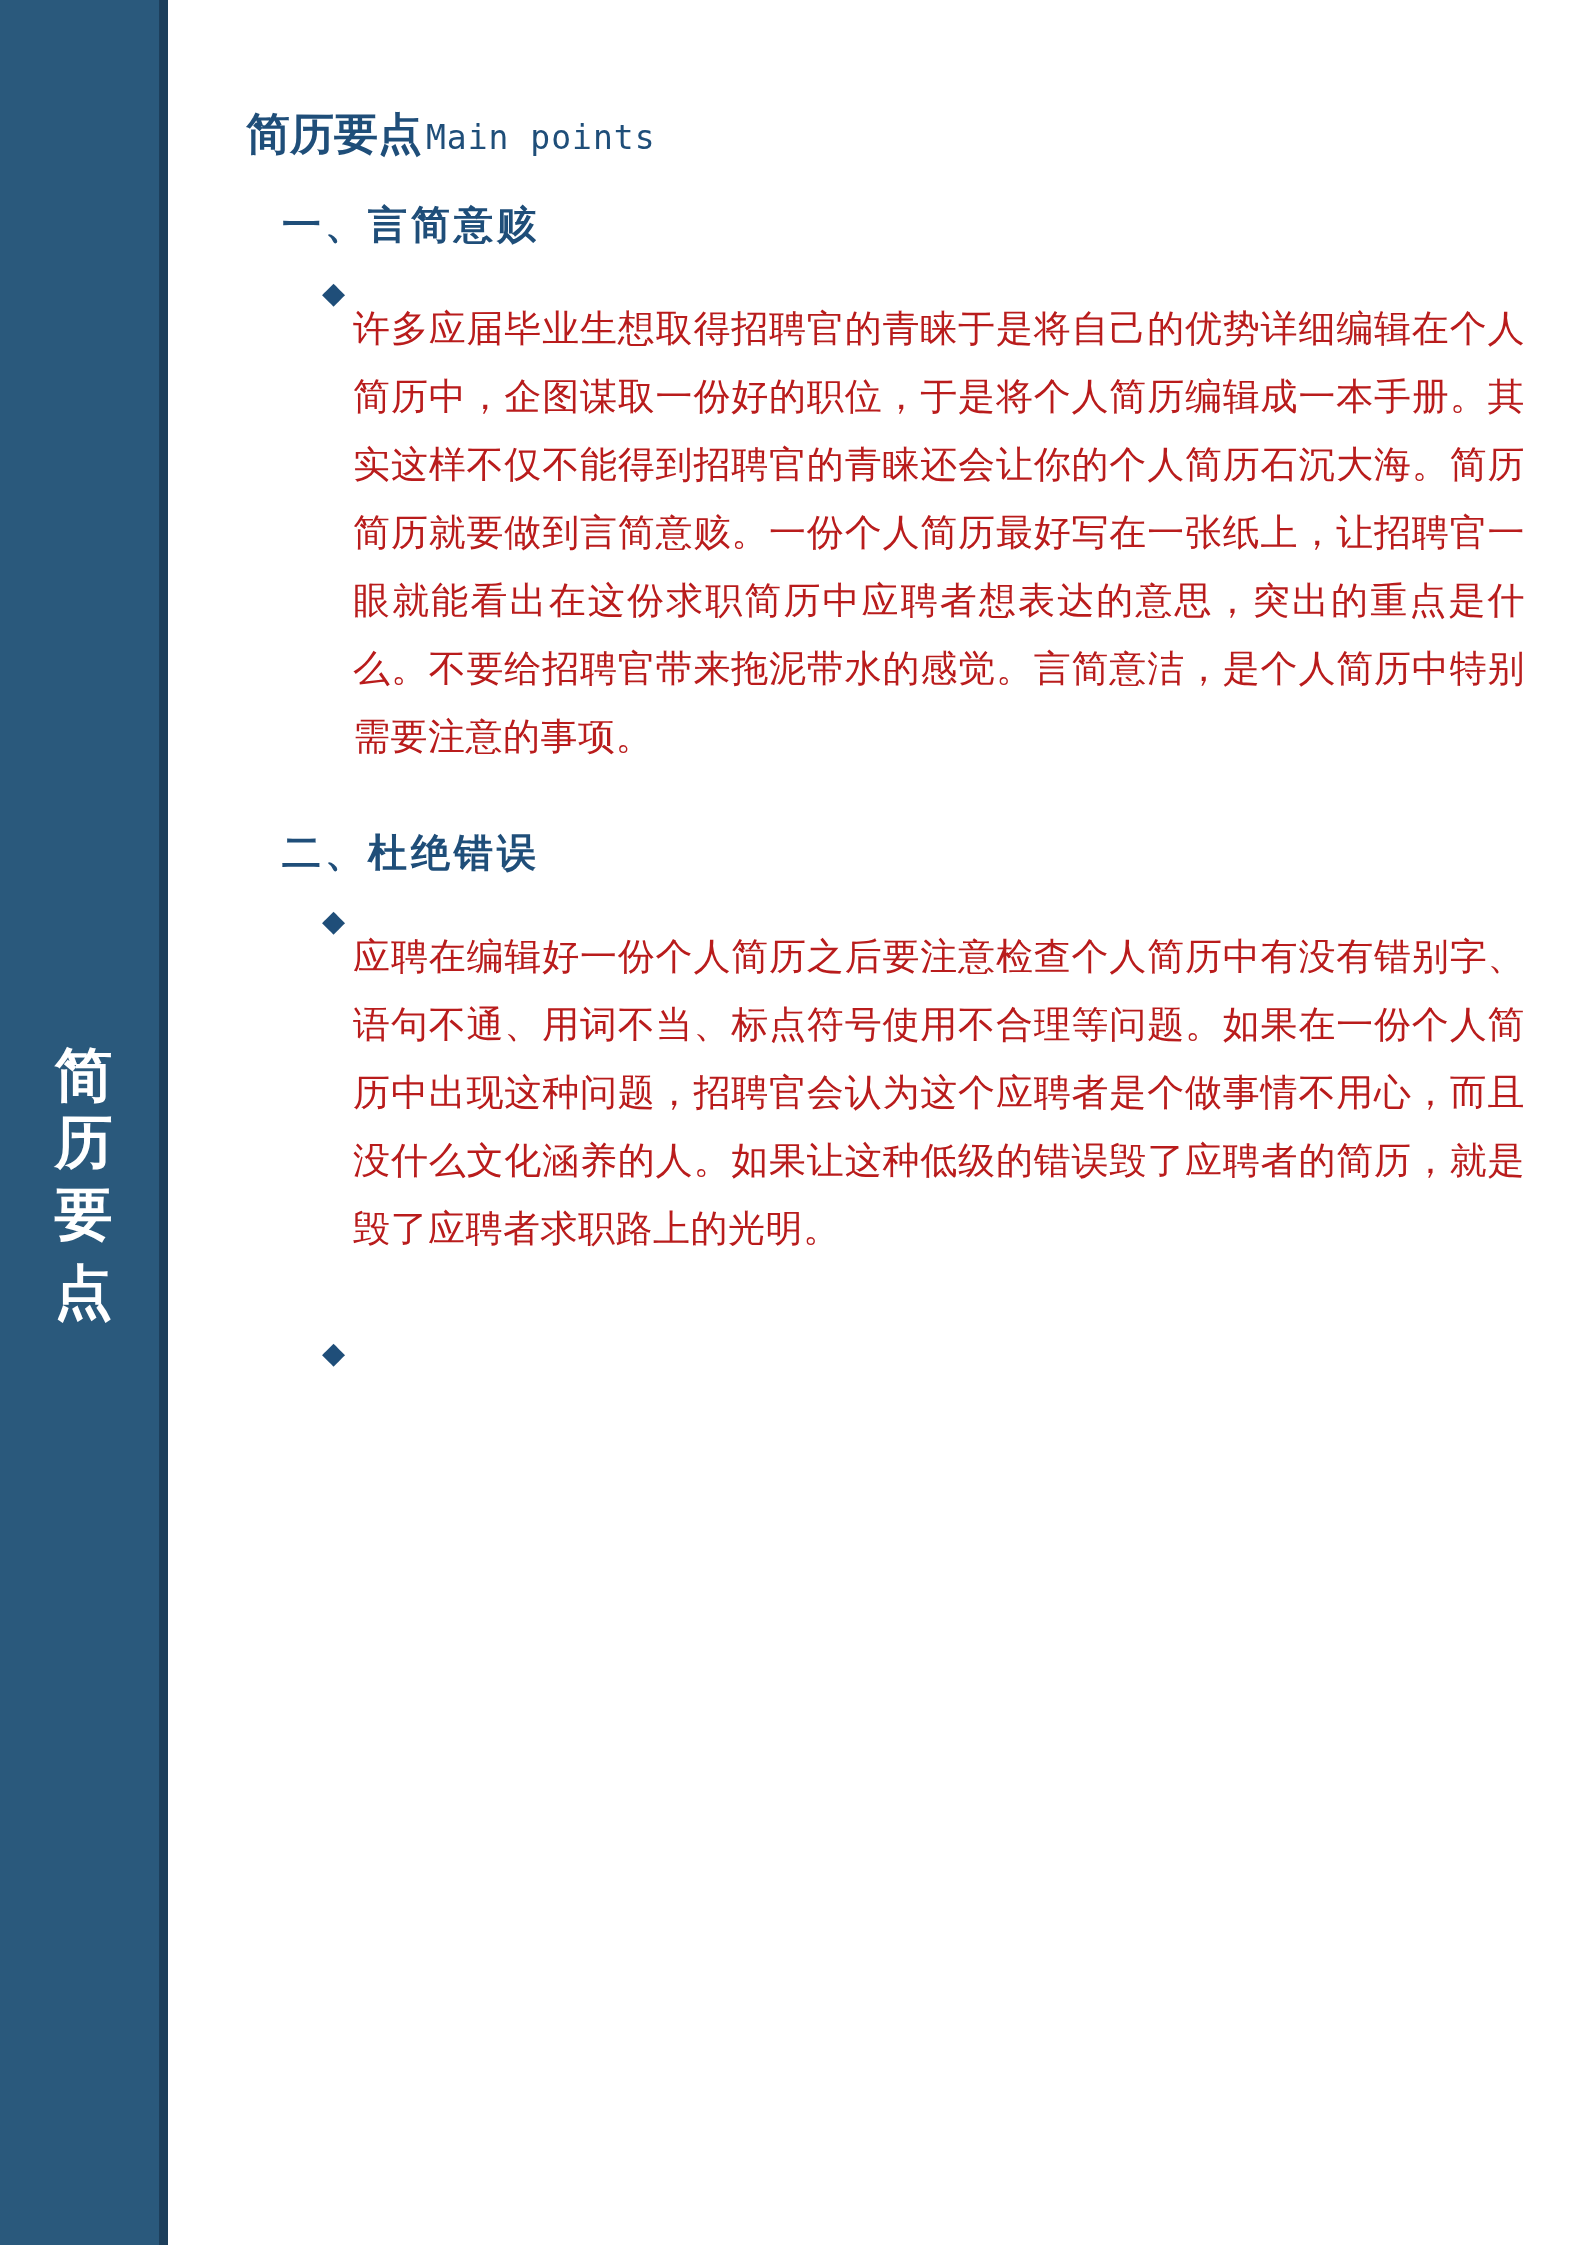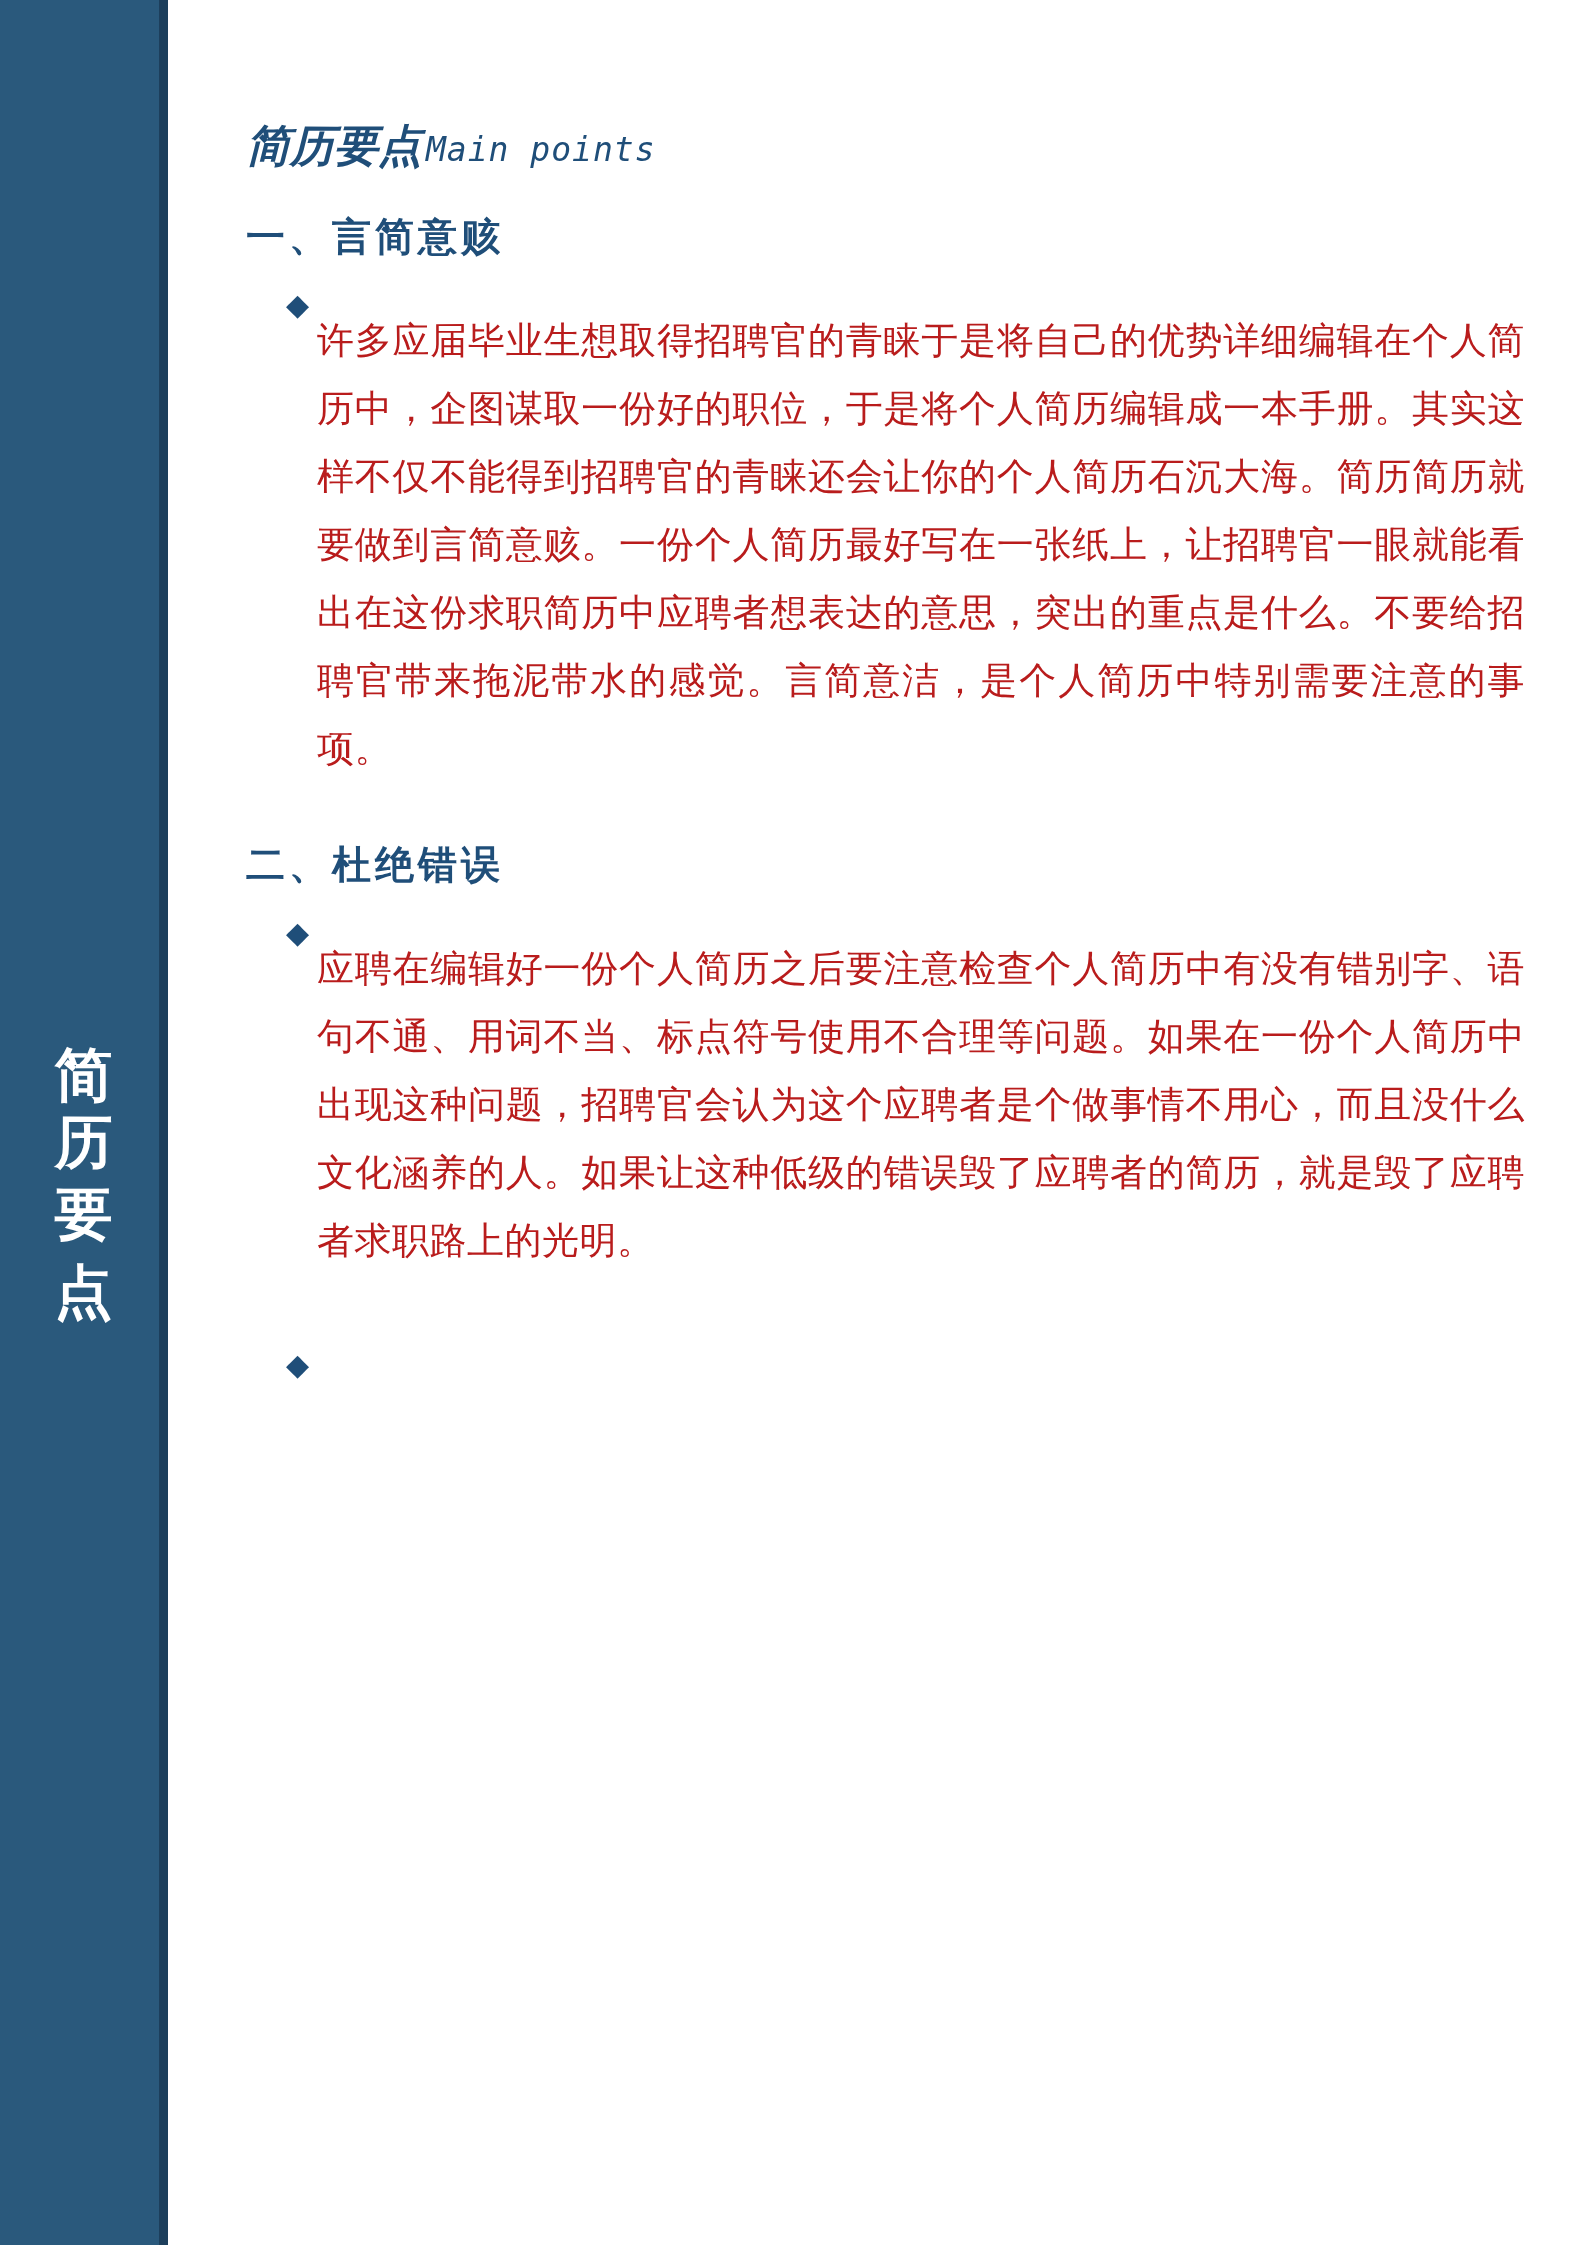--- a/index.html
+++ b/index.html
@@ -53,34 +53,34 @@
   
   .content {
     flex: 1 1 auto;
     padding: 105px 62px 0 78px;
     box-sizing: border-box;
   }
   .main-heading {
     font-size: 44px;
     font-weight: bold;
     color: #1f4e79;
-    margin: 12px 0 34px 0;
+    margin: 0 0 34px 0;
     font-family: "DejaVu Sans", "Liberation Sans", sans-serif;
     white-space: nowrap;
-    font-style: italic;
   }
   .main-heading .en {
     font-size: 33px;
     font-family: "DejaVu Sans Mono", "Liberation Mono", monospace;
     font-weight: normal;
     letter-spacing: 1px;
     margin-left: 4px;
   }
   .section {
     margin-bottom: 4px;
+    margin-left: 36px;
   }
   .section-title {
     font-size: 39px;
     font-weight: bold;
     color: #1f4e79;
     margin: 0 0 6px 0;
     letter-spacing: 4px;
     font-family: "DejaVu Sans", "Liberation Sans", sans-serif;
   }
   .bullet-row {

